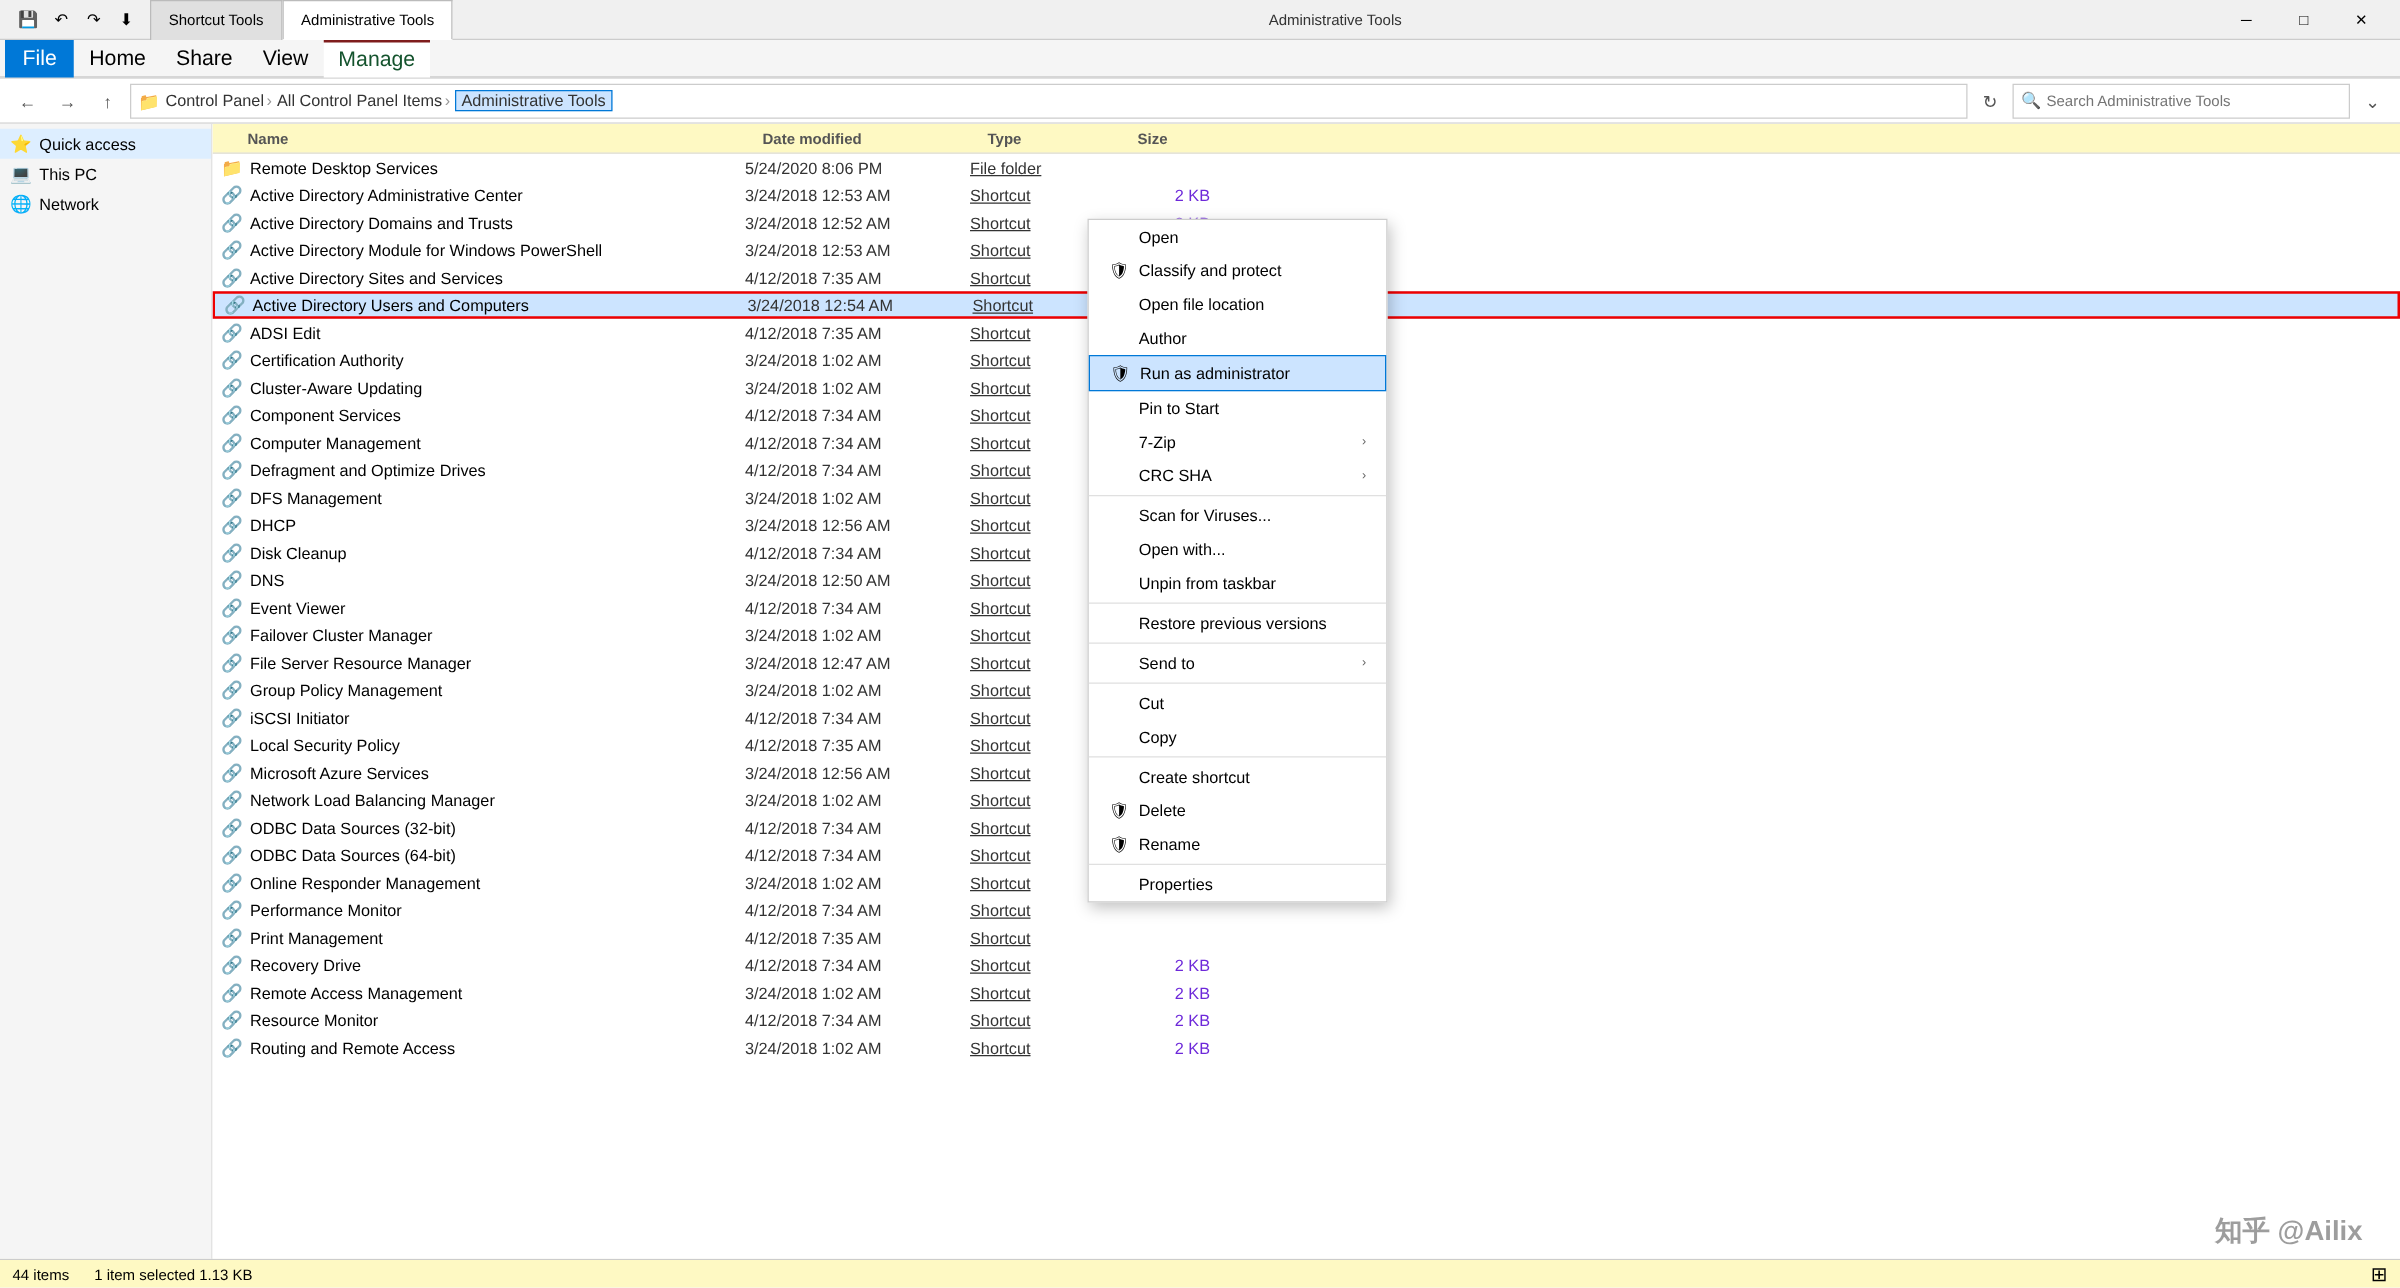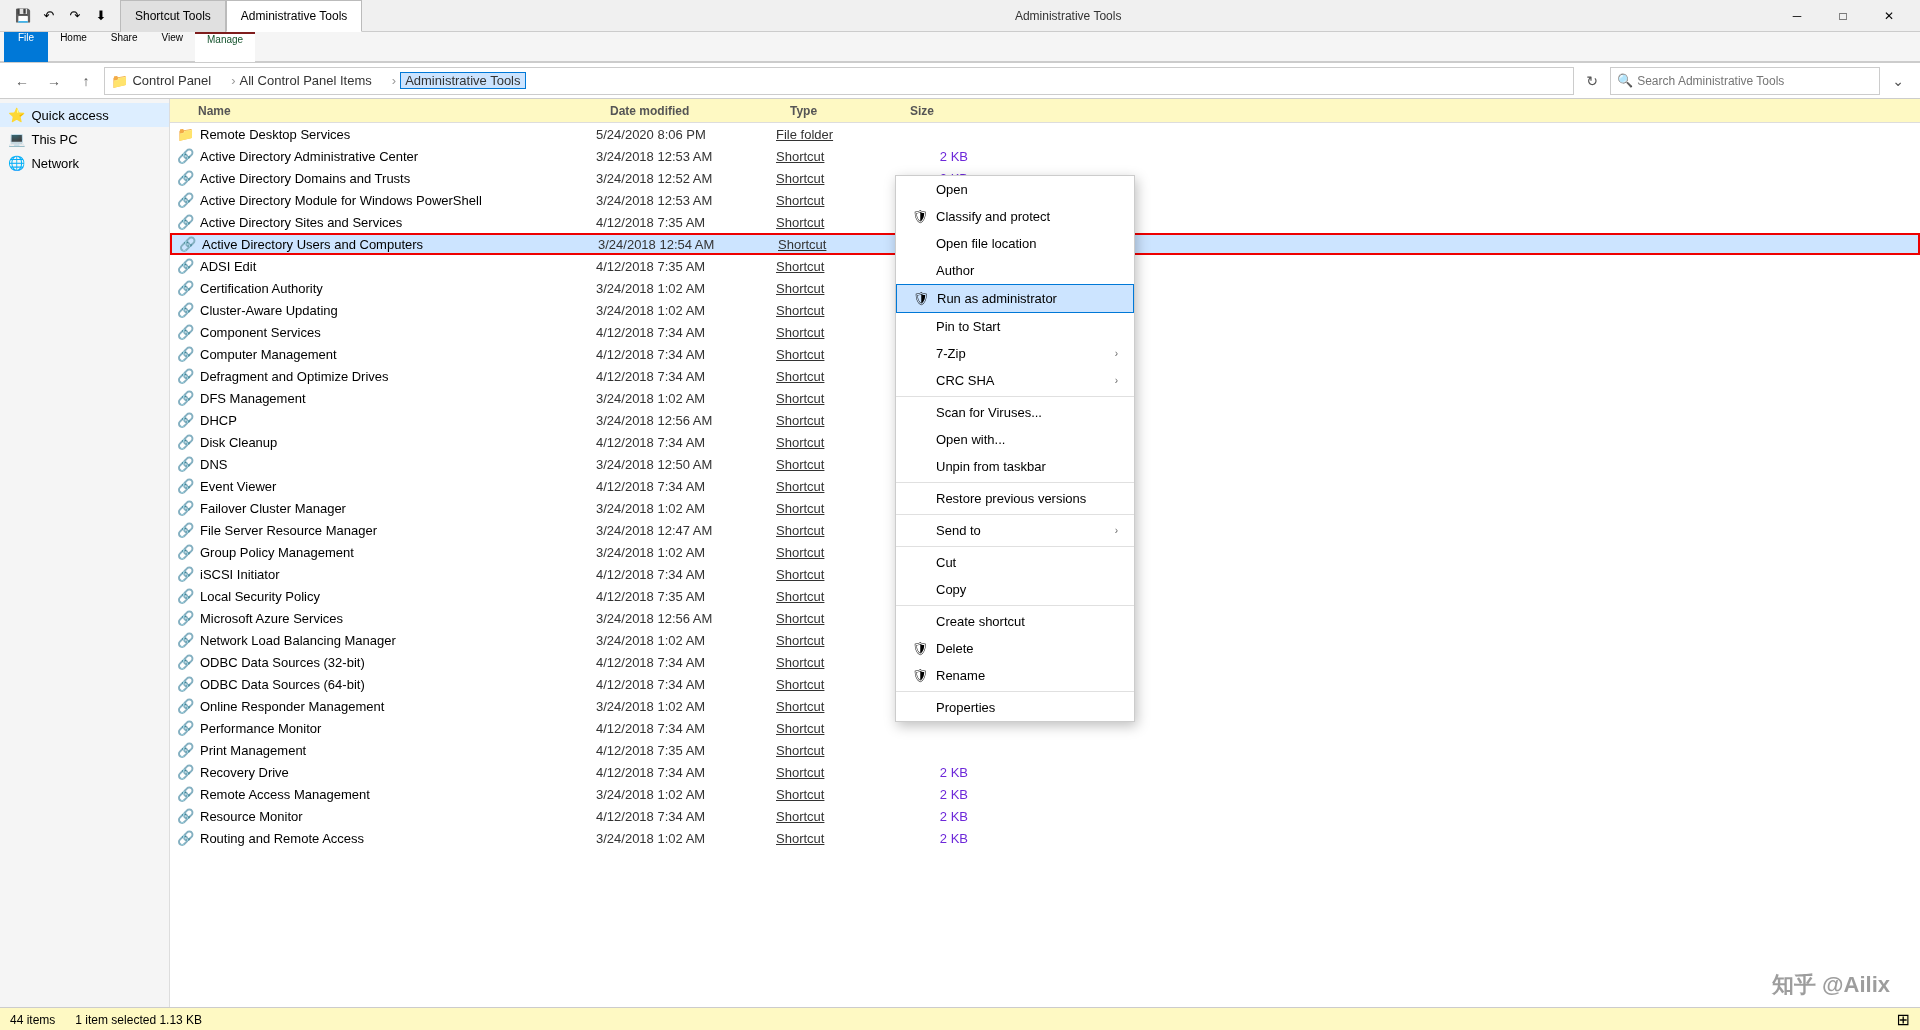--- a/index.html
+++ b/index.html
@@ -86,21 +86,22 @@
       display: flex;
       align-items: center;
       height: 30px;
       padding: 0 4px;
       border-bottom: 1px solid #ccc;
     }
     .ribbon-tab {
       padding: 0 12px;
       height: 30px;
       display: flex;
-      font-size: 10px;
+      align-items: center;
+      font-size: 17px;
       cursor: pointer;
     }
     .ribbon-tab.active {
       background: #fff;
       color: #14532d;
       border-top: 2px solid #7f1d1d;
     }
     .ribbon-tab.file {
       background: #0078d7;
       color: #fff;
@@ -131,21 +132,21 @@
       display: flex;
       align-items: center;
       padding: 0 6px;
       background: #fff;
       font-size: 13px;
       gap: 4px;
     }
     .path-segment {
       display: flex;
       align-items: center;
-      gap: 20px;
+      gap: 2px;
       color: #333;
       cursor: pointer;
     }
     .path-sep { color: #999; }
     .path-active {
       background: #cce4ff;
       border: 1px solid #0078d7;
       padding: 0 4px;
     }
     .search-box {
@@ -238,21 +239,21 @@
       display: flex;
       align-items: center;
       padding: 0 10px;
       font-size: 12px;
       gap: 20px;
     }
 
     
     .context-menu {
       position: absolute;
-      left: 895px;
+      left: 870px;
       top: 175px;
       width: 240px;
       background: #fff;
       border: 1px solid #ccc;
       box-shadow: 2px 4px 12px rgba(0,0,0,0.25);
       z-index: 100;
       font-size: 13px;
     }
     .ctx-item {
       display: flex;

